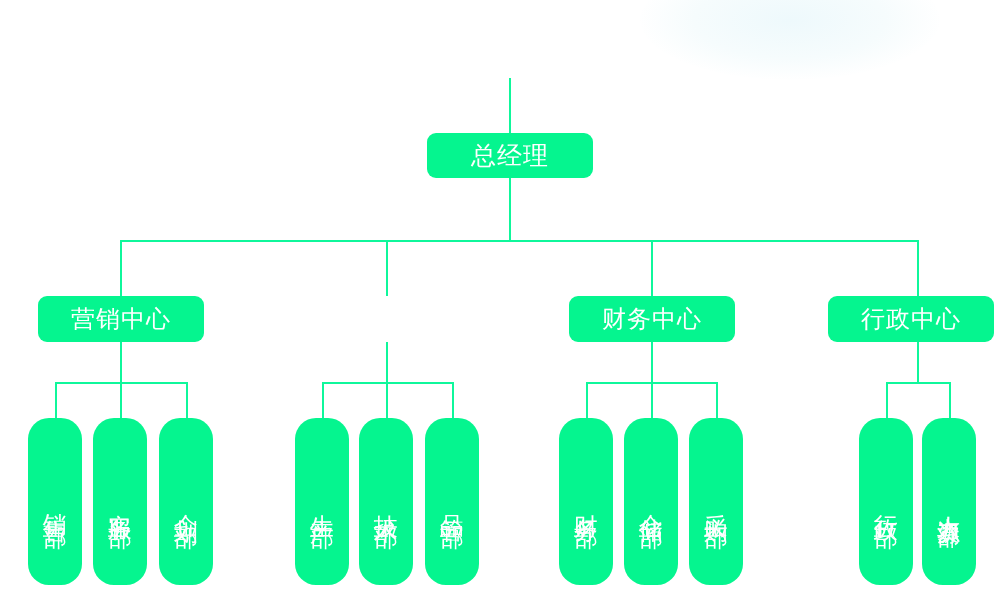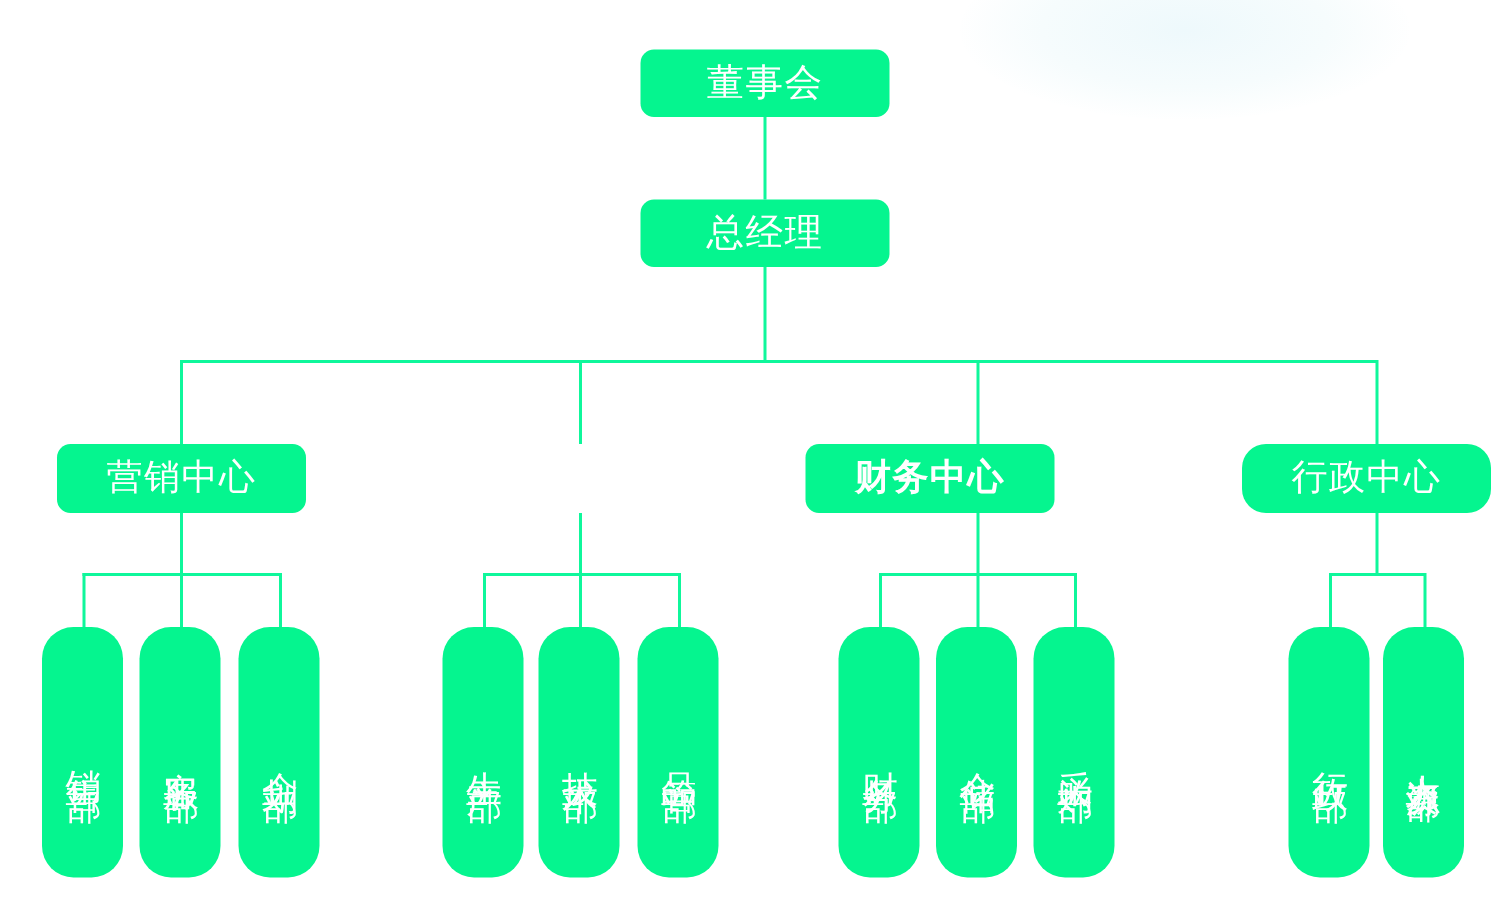--- a/index.html
+++ b/index.html
@@ -103,27 +103,26 @@
   <div class="conn h" style="left:586px; top:382px; width:132px;"></div>
   <div class="conn v" style="left:586px; top:382px; height:36px;"></div>
   <div class="conn v" style="left:651px; top:382px; height:36px;"></div>
   <div class="conn v" style="left:716px; top:382px; height:36px;"></div>
 
   <div class="conn v" style="left:917px; top:342px; height:41px;"></div>
   <div class="conn h" style="left:886px; top:382px; width:64px;"></div>
   <div class="conn v" style="left:886px; top:382px; height:36px;"></div>
   <div class="conn v" style="left:949px; top:382px; height:36px;"></div>
 
-  <div class="node top" style="left:427px; top:33px; width:166px; height:45px;">董事会</div>
 
   <div class="node top" style="left:427px; top:133px; width:166px; height:45px;">总经理</div>
 
   <div class="node center" style="left:38px; top:296px; width:166px; height:46px;">营销中心</div>
-  <div class="node center" style="left:537px; top:296px; width:166px; height:46px;font-weight:bold;">财务中心</div>
-  <div class="node center" style="left:828px; top:296px; width:166px; height:46px;border-radius:16px;">行政中心</div>
+  <div class="node center" style="left:569px; top:296px; width:166px; height:46px;">财务中心</div>
+  <div class="node center" style="left:828px; top:296px; width:166px; height:46px;">行政中心</div>
 
   <div class="node leaf" style="left:28px; top:418px; width:54px; height:167px;">销售部</div>
   <div class="node leaf" style="left:93px; top:418px; width:54px; height:167px;">客服部</div>
   <div class="node leaf" style="left:159px; top:418px; width:54px; height:167px;">企划部</div>
 
   <div class="node leaf" style="left:295px; top:418px; width:54px; height:167px;">生产部</div>
   <div class="node leaf" style="left:359px; top:418px; width:54px; height:167px;">技术部</div>
   <div class="node leaf" style="left:425px; top:418px; width:54px; height:167px;">品管部</div>
 
   <div class="node leaf" style="left:559px; top:418px; width:54px; height:167px;">财务部</div>

